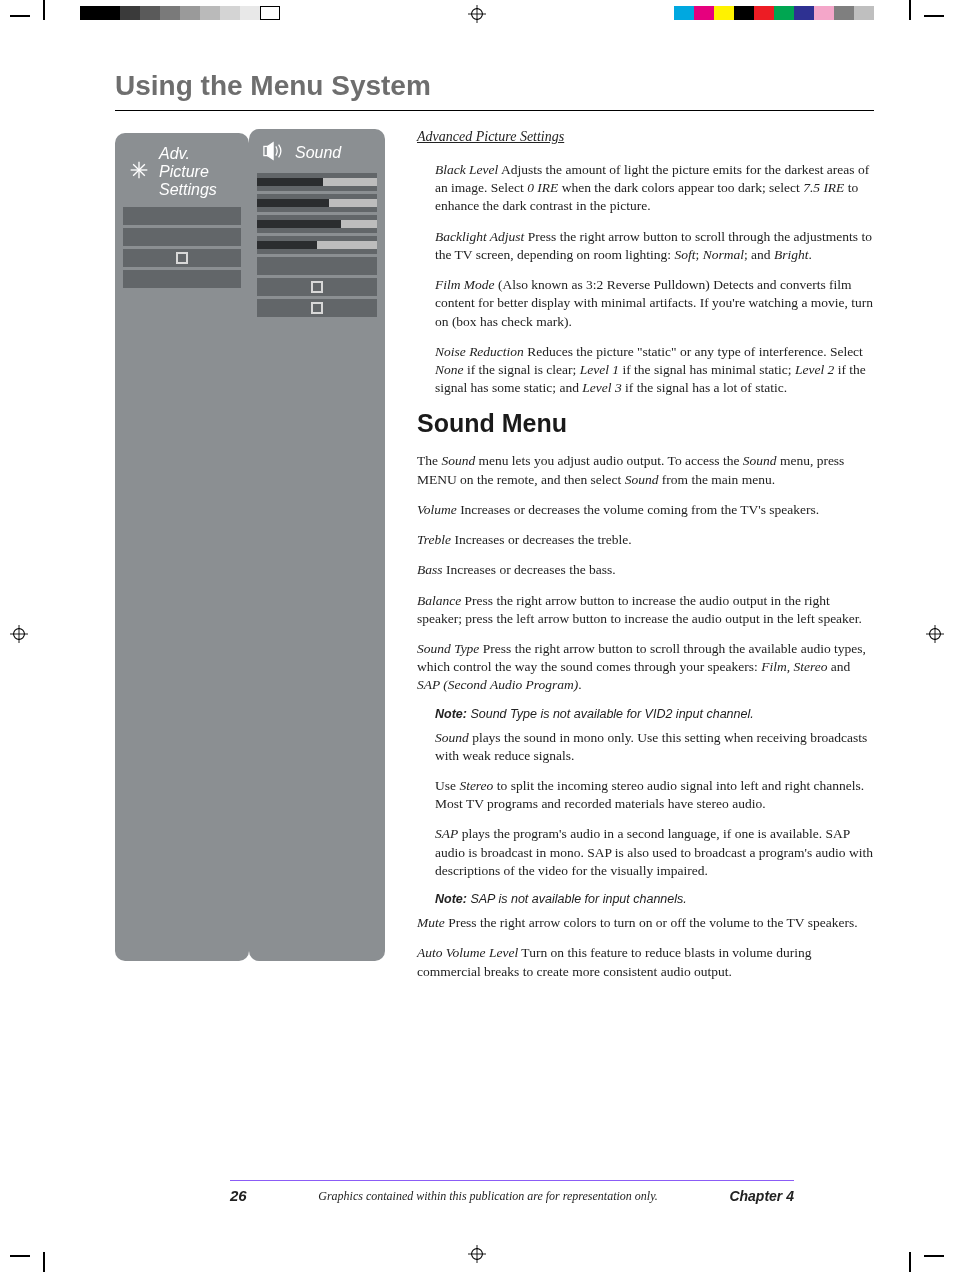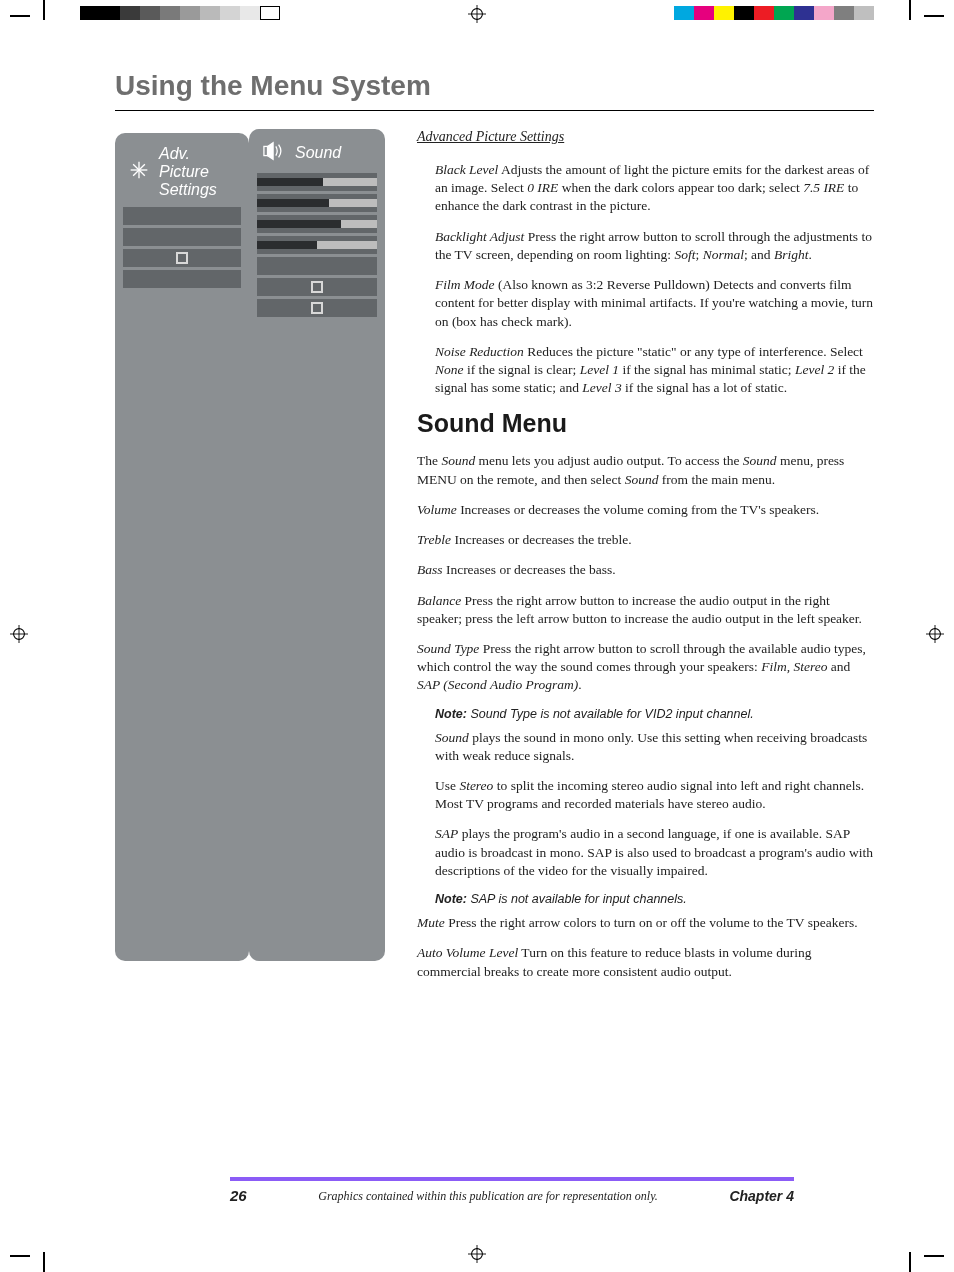--- a/index.html
+++ b/index.html
@@ -131,21 +131,21 @@
     font-size: 12.5px;
     font-style: italic;
     margin: 8px 0 8px 18px;
   }
   .note b { font-weight:700; font-style:italic; }
   
   .footer {
     position:absolute;
     left:115px; right:80px; bottom:8px;
     display:flex; justify-content:space-between; align-items:flex-end;
-    border-top:4px solid #8b5cf6;
+    border-top:1px solid #8b5cf6;
     padding-top:6px;
     font-size:12px;
   }
   .footer .pn { font-weight:700; font-style:italic; font-size:15px; font-family: Verdana, sans-serif; }
   .footer .cap { font-style: italic; font-family: Georgia, serif; }
   .footer .ch { font-weight:700; font-style:italic; font-size:14px; font-family: Verdana, sans-serif; }
   .left-col { display:flex; flex-direction:row; }
 </style>
 </head>
 <body>

